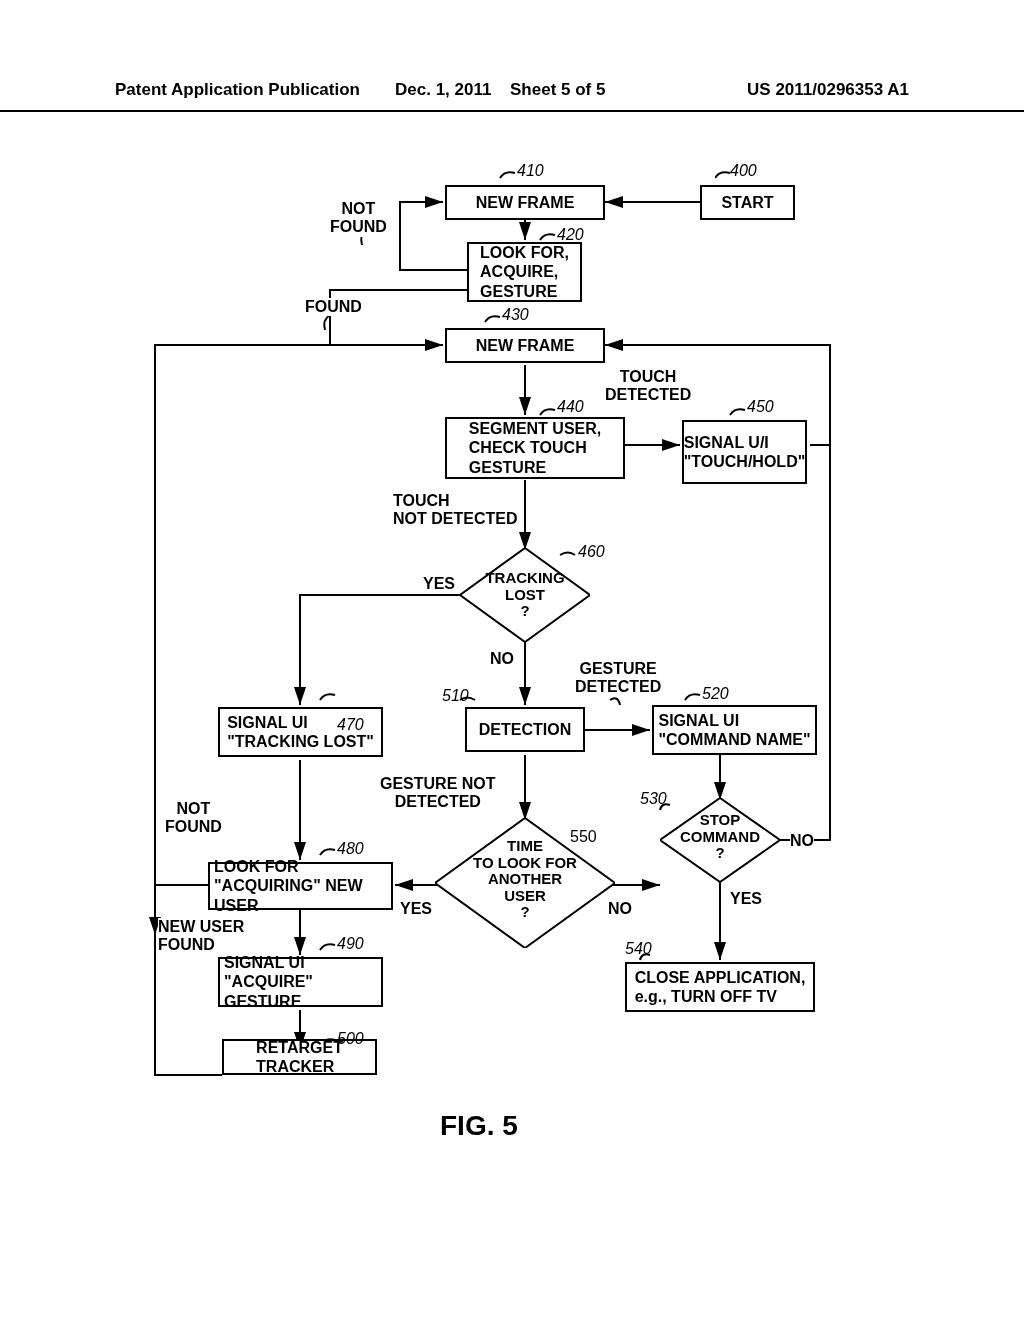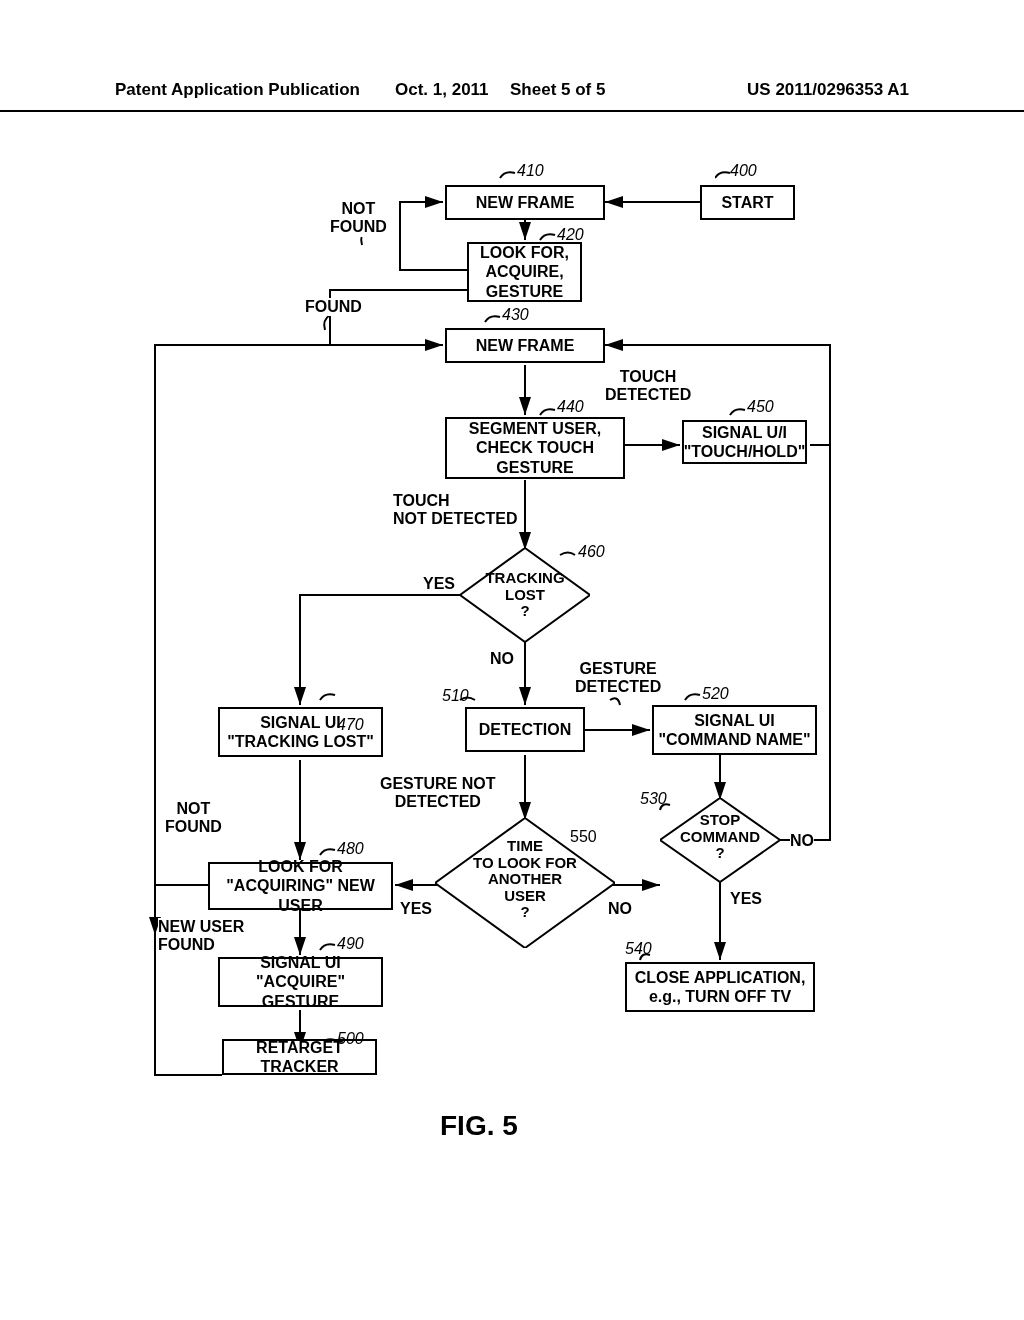--- a/index.html
+++ b/index.html
@@ -31,21 +31,21 @@
     position: absolute;
     top: 140px;
     left: 0;
     width: 1024px;
     height: 1100px;
   }
   .box {
     position: absolute;
     border: 2px solid #000;
     background: #fff;
-    text-align: center;
+    text-align: left;
     font-size: 16px;
     font-weight: bold;
     display: flex;
     align-items: center;
     justify-content: center;
     line-height: 1.2;
     padding: 2px 4px;
     box-sizing: border-box;
   }
   .label {
@@ -75,21 +75,21 @@
     position: absolute;
     font-size: 28px;
     font-weight: bold;
   }
 </style>
 </head>
 <body>
 
 <div class="header">
   <span class="header-left">Patent Application Publication</span>
-  <span class="header-center">Oct. 1, 2011</span>
+  <span class="header-center">Dec. 1, 2011</span>
   <span class="header-sheet">Sheet 5 of 5</span>
   <span class="header-right">US 2011/0296353 A1</span>
 </div>
 
 <div class="diagram">
 
 <svg width="1024" height="1100" style="position:absolute;top:0;left:0">
   <defs>
     <marker id="ah" markerWidth="10" markerHeight="10" refX="9" refY="3" orient="auto">
       <path d="M0,0 L9,3 L0,6 Z" class="arrow-head"></path>
@@ -206,21 +206,21 @@
 <div class="ref" style="left:502px; top:166px">430</div>
 
 <div class="box" style="left:445px; top:277px; width:180px; height:62px; white-space:pre-line"><span style="white-space:pre-line">SEGMENT USER,
 CHECK TOUCH
 GESTURE</span></div>
 <div class="ref" style="left:557px; top:258px">440</div>
 
 <div class="label" style="left:605px; top:228px; white-space:pre-line">TOUCH
 DETECTED</div>
 
-<div class="box" style="left:682px; top:280px; width:125px; height:44px; white-space:pre-line"><span style="white-space:pre-line">SIGNAL U/I
+<div class="box" style="left:682px; top:280px; width:125px; height:64px; white-space:pre-line"><span style="white-space:pre-line">SIGNAL U/I
 "TOUCH/HOLD"</span></div>
 <div class="ref" style="left:747px; top:258px">450</div>
 
 <div class="label" style="left:393px; top:352px; white-space:pre-line; text-align:left">TOUCH
 NOT DETECTED</div>
 
 <svg style="position:absolute; left:460px; top:408px" width="130" height="95">
   <polygon points="65,0 130,47 65,94 0,47" fill="#fff" stroke="#000" stroke-width="2"></polygon>
 </svg>
 <div class="diamond-text" style="left:460px; top:430px; width:130px; white-space:pre-line">TRACKING

